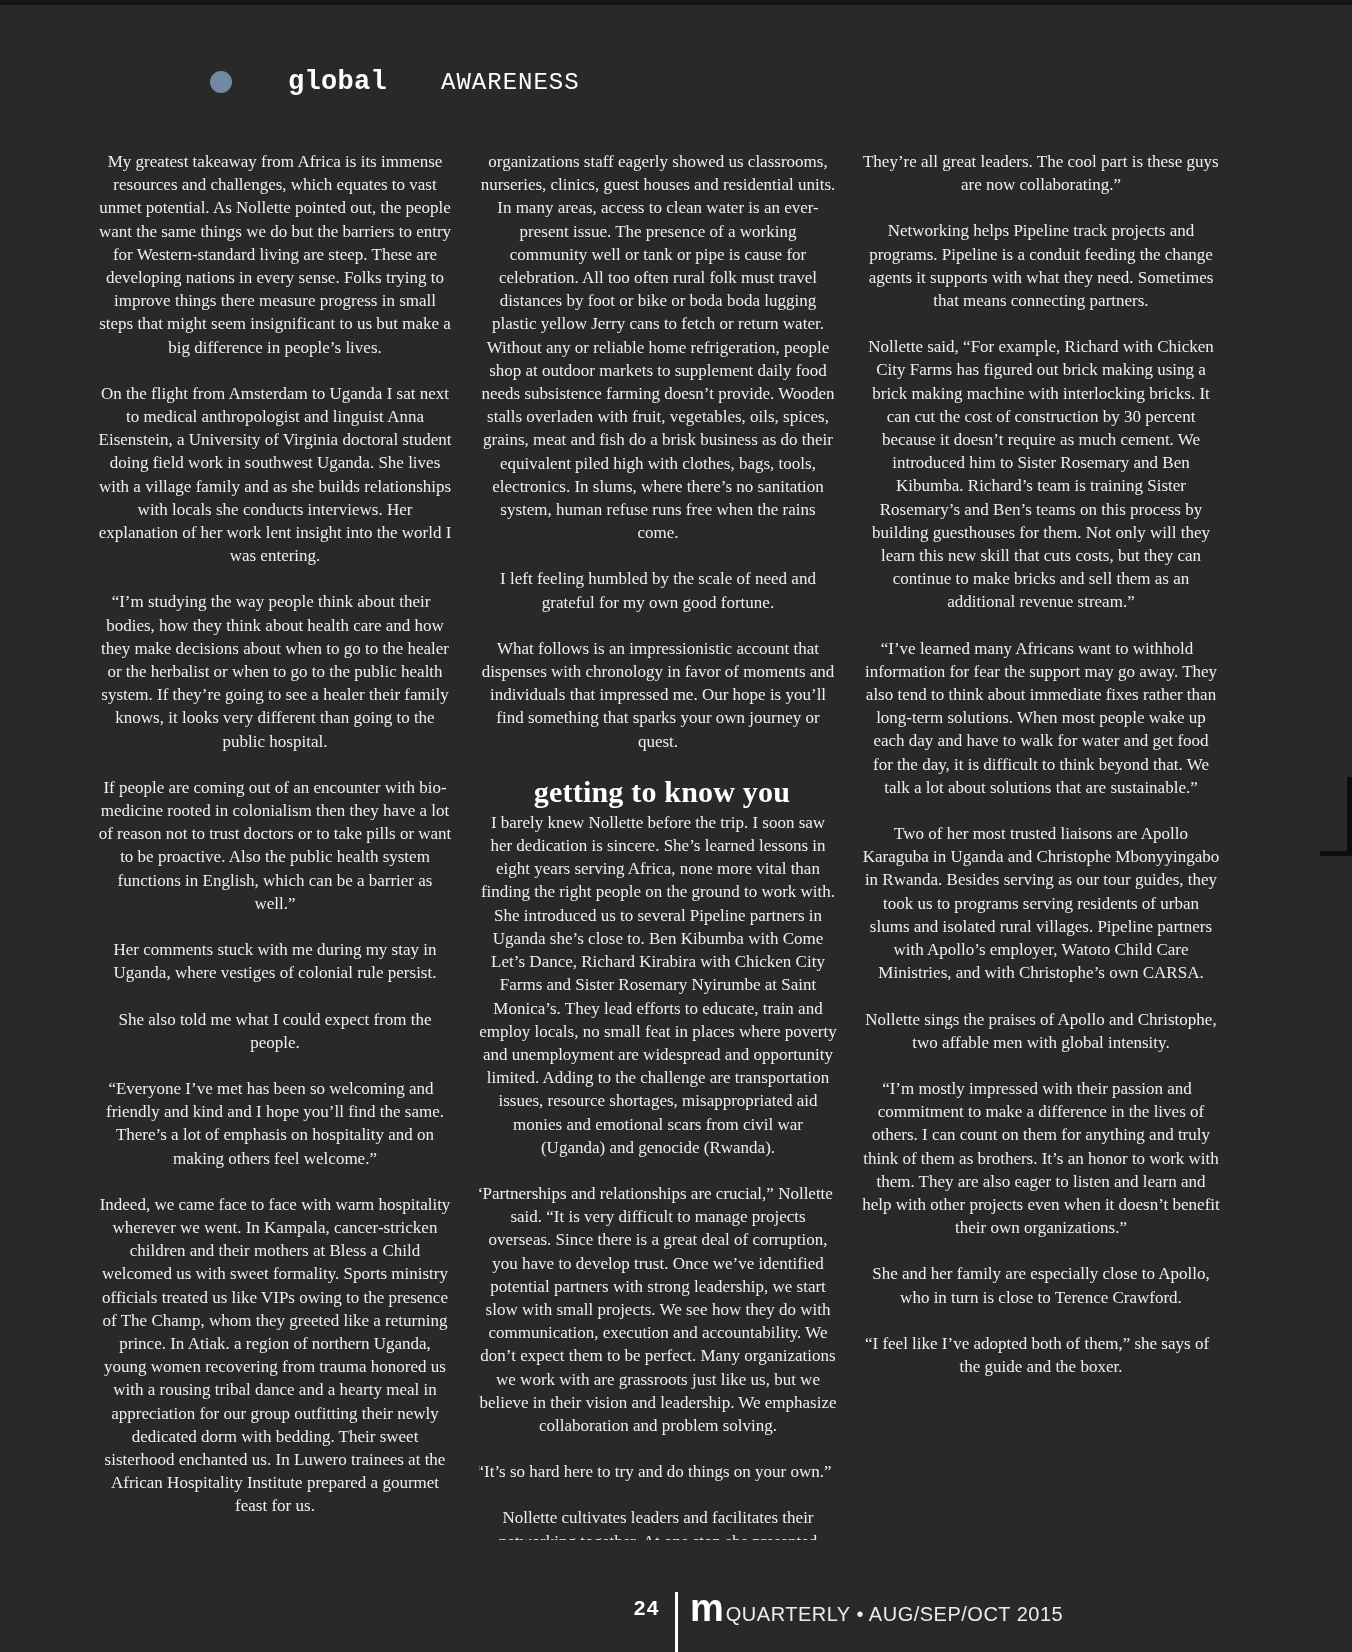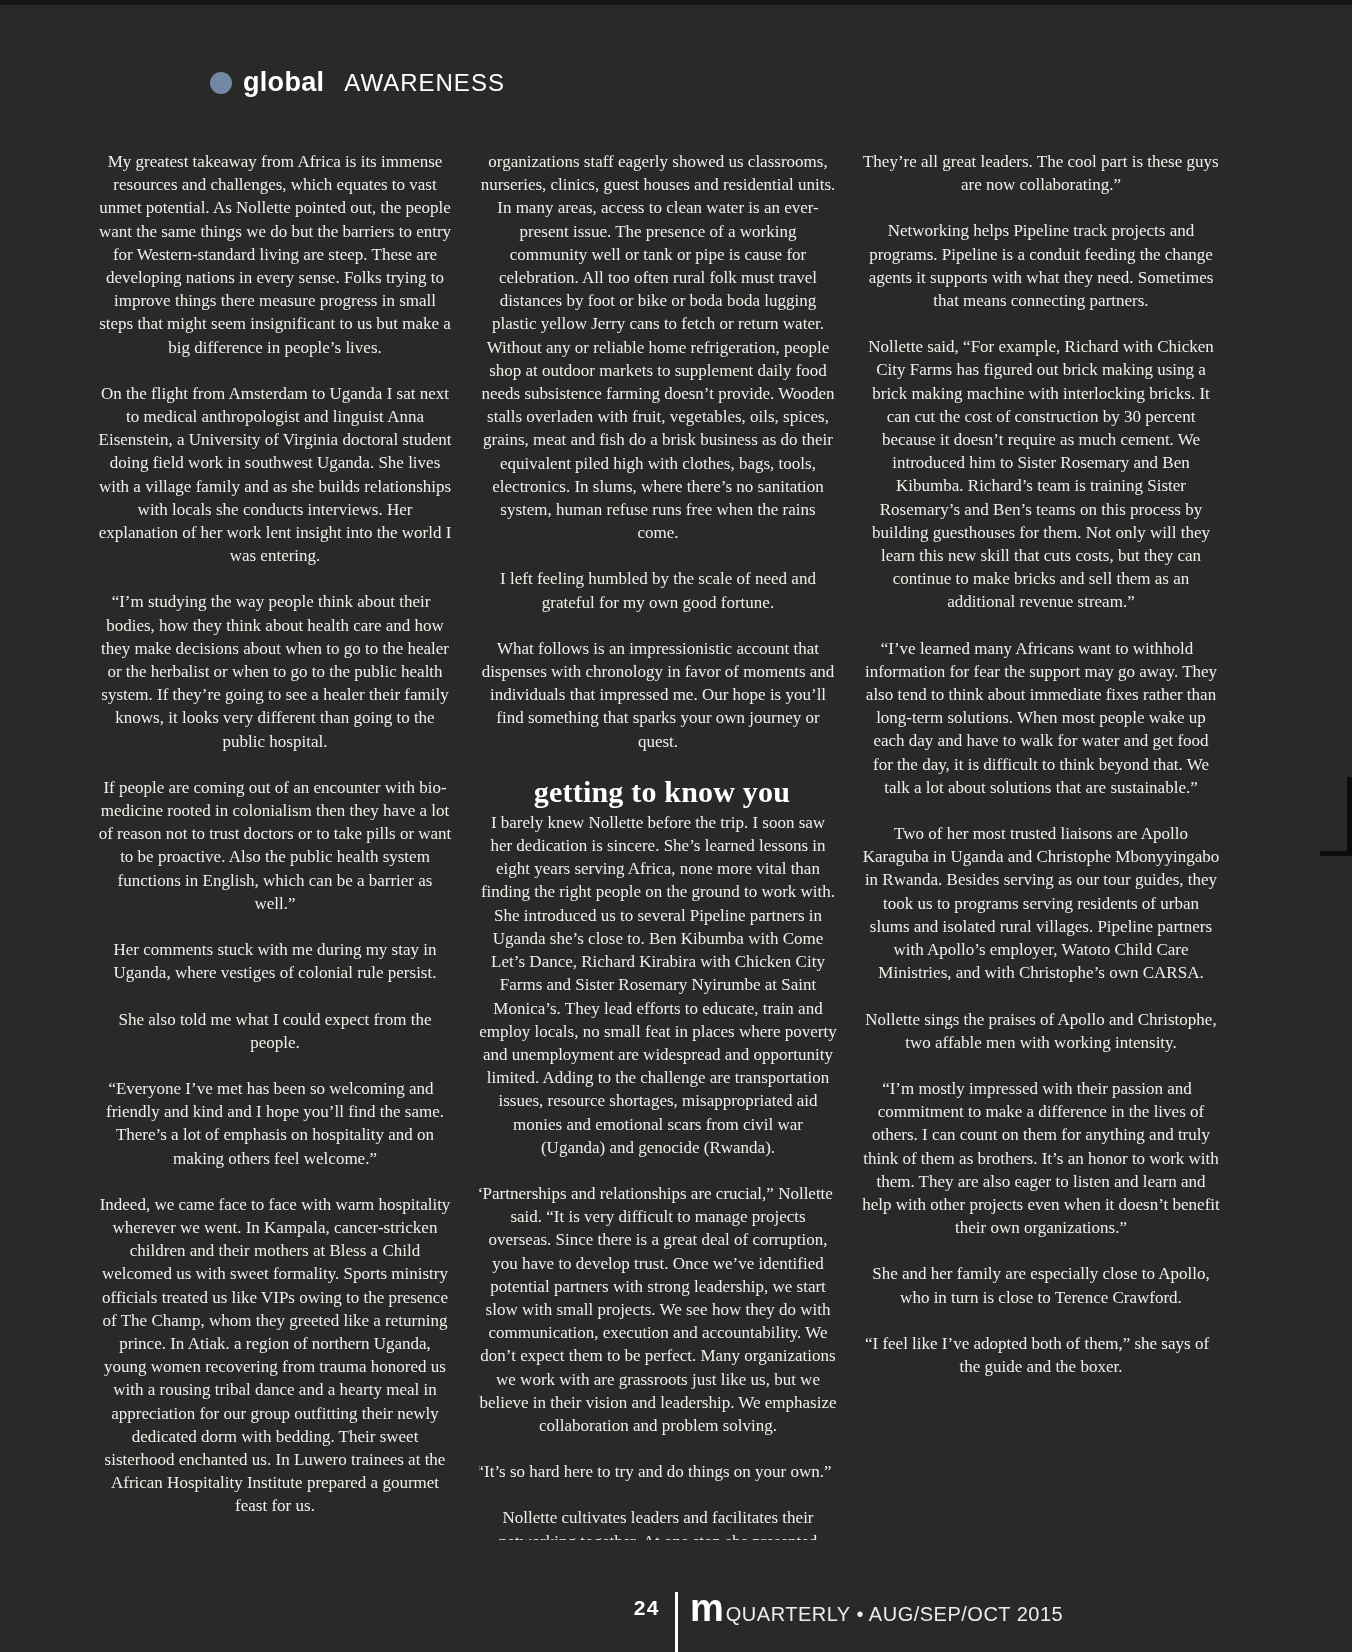--- a/index.html
+++ b/index.html
@@ -4,24 +4,24 @@
 <style>
   html,body{margin:0;padding:0;}
   body{
     width:1352px;height:1652px;position:relative;overflow:hidden;
     background:#292929;
     font-family:"Liberation Serif",serif;
   }
   .top-edge{position:absolute;top:0;left:0;width:1352px;height:5px;background:#151515;}
   
   .header{position:absolute;top:67px;left:210px;display:flex;align-items:center;
-    font-family:Liberation Sans, sans-serif;color:#ffffff;}
+    font-family:Liberation Mono, monospace;color:#ffffff;gap:45px;}
   .bullet{width:22px;height:22px;border-radius:50%;background:#7289a5;flex:0 0 auto;}
   .brand-bold{font-size:27px;font-weight:bold;letter-spacing:.3px;margin-left:11px;}
-  .brand-light{font-size:24px;font-weight:normal;letter-spacing:1px;margin-left:20px;}
+  .brand-light{font-size:24px;font-weight:normal;letter-spacing:1px;margin-left:9px;}
   
   .col{position:absolute;top:150px;width:358px;height:1390px;overflow:hidden;
     color:#f2efe9;font-size:17px;line-height:23.2px;text-align:center;}
   .col-1{left:96px;}
   .col-2{left:479px;}
   .col-3{left:862px;}
   .para{margin:0 0 23px 0;}
   .para.quote{text-indent:-8px;}
   .heading{font-size:30px;line-height:32px;font-weight:bold;color:#ffffff;
     margin:4px 0 3px 8px;letter-spacing:.2px;}
@@ -68,21 +68,21 @@
     <p class="para quote">“Partnerships and relationships are crucial,” Nollette said. “It is very difficult to manage projects overseas. Since there is a great deal of corruption, you have to develop trust. Once we’ve identified potential partners with strong leadership, we start slow with small projects. We see how they do with communication, execution and accountability. We don’t expect them to be perfect. Many organizations we work with are grassroots just like us, but we believe in their vision and leadership. We emphasize collaboration and problem solving.</p>
     <p class="para quote">“It’s so hard here to try and do things on your own.”</p>
     <p class="para">Nollette cultivates leaders and facilitates their networking together. At one stop she presented partners with Samsung Galaxy tablets so they can better communicate-coordinate with each other and do better project management.</p>
   </div>
 <div class="col col-3">
     <p class="para quote">“They’re all great leaders. The cool part is these guys are now collaborating.”</p>
     <p class="para">Networking helps Pipeline track projects and programs. Pipeline is a conduit feeding the change agents it supports with what they need. Sometimes that means connecting partners.</p>
     <p class="para">Nollette said, “For example, Richard with Chicken City Farms has figured out brick making using a brick making machine with interlocking bricks. It can cut the cost of construction by 30 percent because it doesn’t require as much cement. We introduced him to Sister Rosemary and Ben Kibumba. Richard’s team is training Sister Rosemary’s and Ben’s teams on this process by building guesthouses for them. Not only will they learn this new skill that cuts costs, but they can continue to make bricks and sell them as an additional revenue stream.”</p>
     <p class="para quote">“I’ve learned many Africans want to withhold information for fear the support may go away. They also tend to think about immediate fixes rather than long-term solutions. When most people wake up each day and have to walk for water and get food for the day, it is difficult to think beyond that. We talk a lot about solutions that are sustainable.”</p>
     <p class="para">Two of her most trusted liaisons are Apollo Karaguba in Uganda and Christophe Mbonyyingabo in Rwanda. Besides serving as our tour guides, they took us to programs serving residents of urban slums and isolated rural villages. Pipeline partners with Apollo’s employer, Watoto Child Care Ministries, and with Christophe’s own CARSA.</p>
-    <p class="para">Nollette sings the praises of Apollo and Christophe, two affable men with working intensity.</p>
+    <p class="para">Nollette sings the praises of Apollo and Christophe, two affable men with global intensity.</p>
     <p class="para quote">“I’m mostly impressed with their passion and commitment to make a difference in the lives of others. I can count on them for anything and truly think of them as brothers. It’s an honor to work with them. They are also eager to listen and learn and help with other projects even when it doesn’t benefit their own organizations.”</p>
     <p class="para">She and her family are especially close to Apollo, who in turn is close to Terence Crawford.</p>
     <p class="para quote">“I feel like I’ve adopted both of them,” she says of the guide and the boxer.</p>
   </div>
 
 <div class="edge-v"></div>
 <div class="edge-h"></div>
 
 <div class="page-num">24</div>
 <div class="footer-divider"></div>

